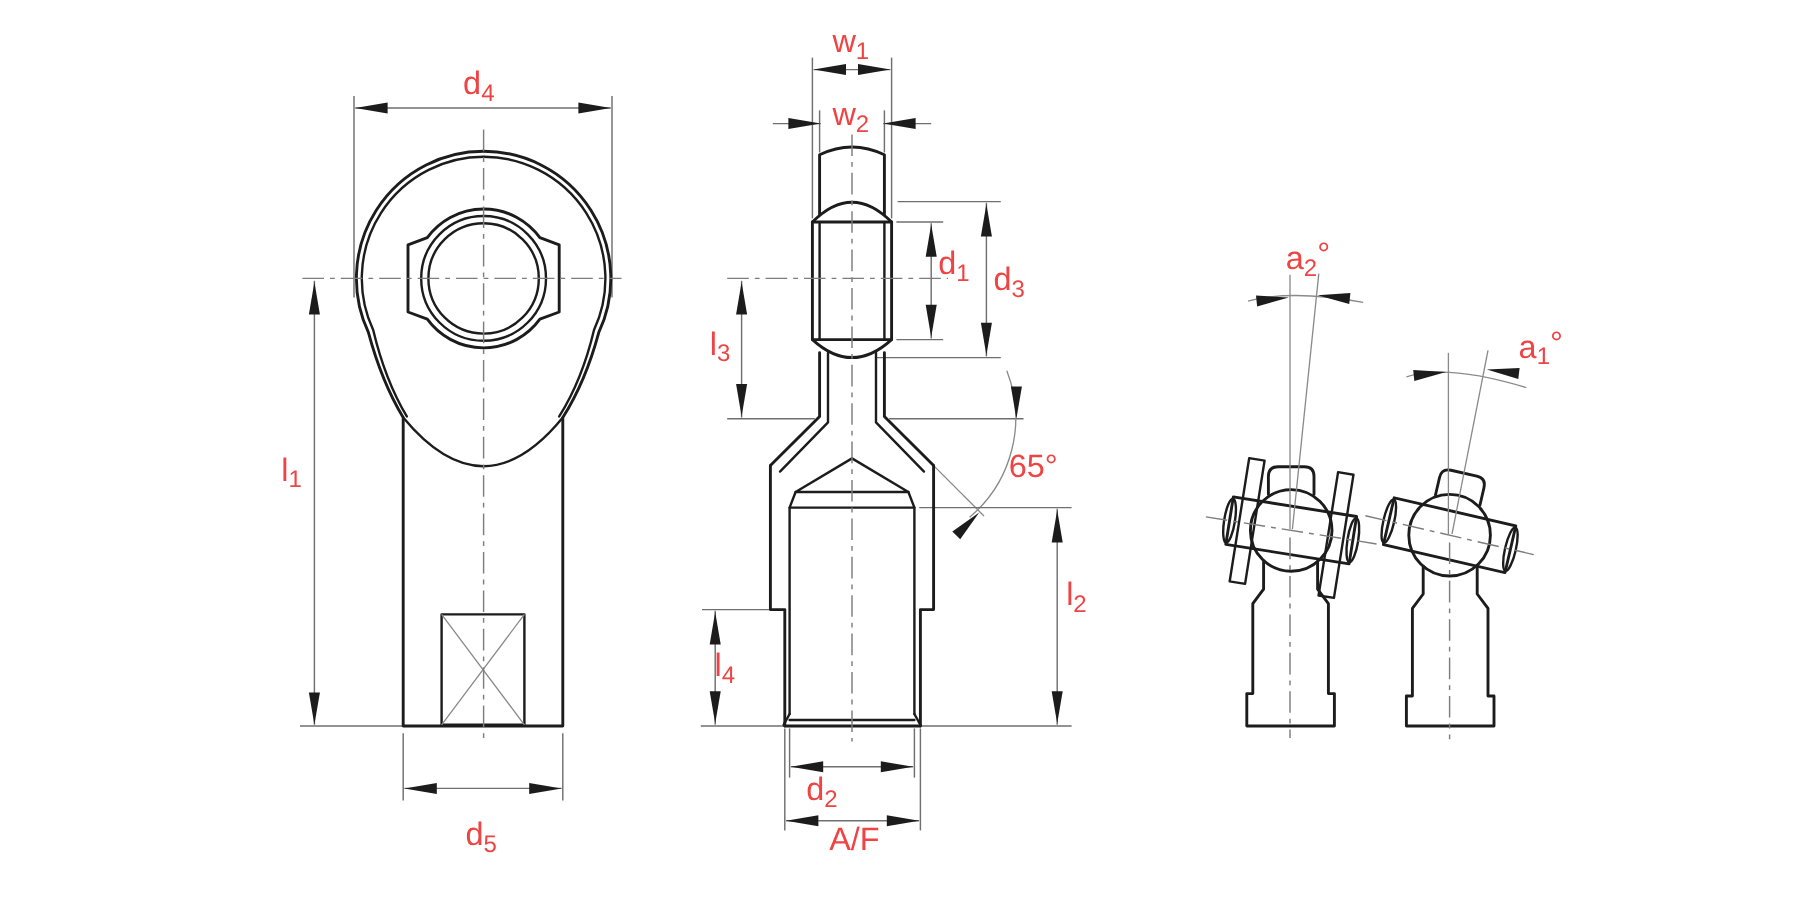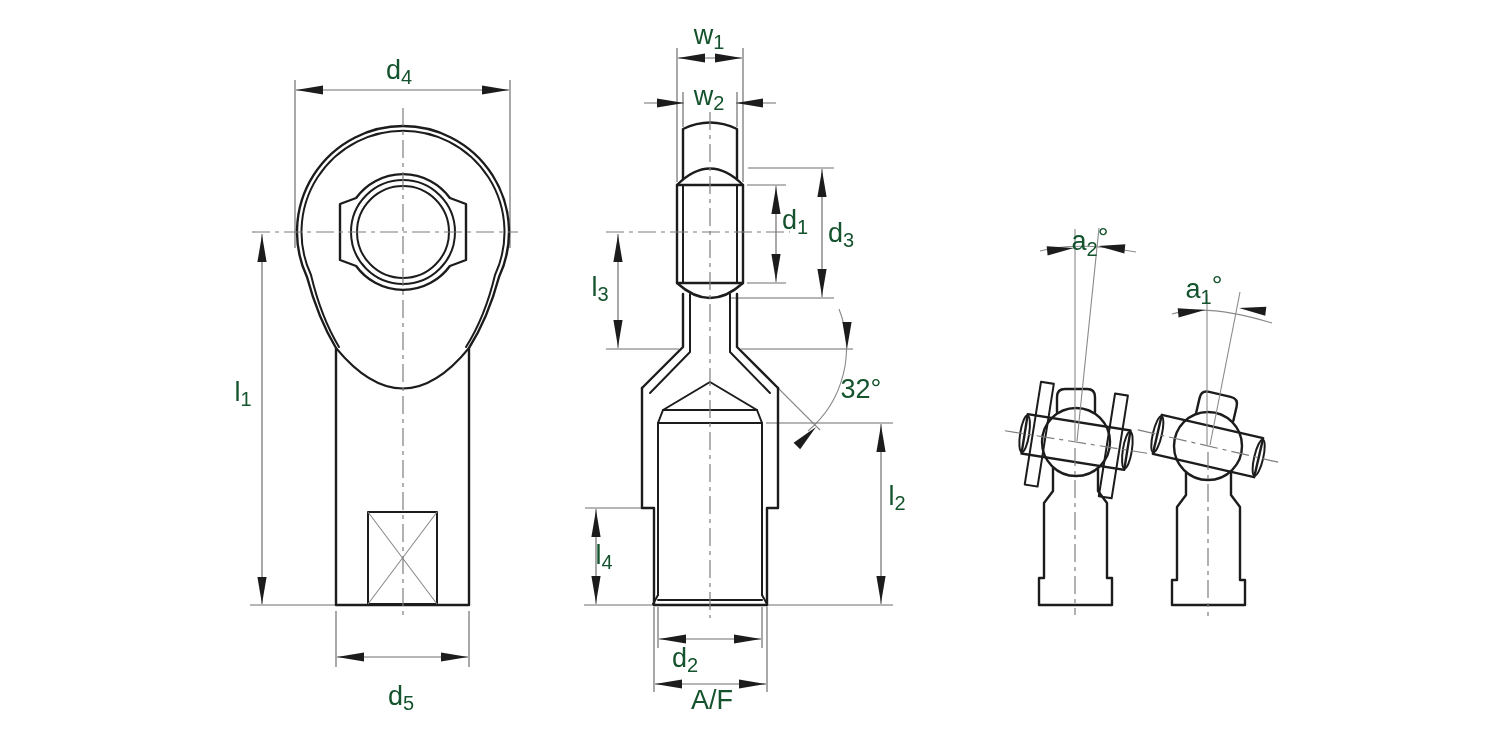--- a/index.html
+++ b/index.html
@@ -3,21 +3,21 @@
 <meta charset="utf-8">
 <style>
   html,body { margin:0; padding:0; background:#ffffff; }
   #stage {
     position:relative; width:1500px; height:750px; background:#ffffff;
     font-family:"Liberation Sans", sans-serif; overflow:hidden;
   }
   #drawing-svg { position:absolute; left:0; top:0; }
   .lbl {
     position:absolute; transform:translate(-50%,-50%);
-    font-size:27px; color:#14532d; white-space:nowrap; line-height:1;
+    font-size:27px; color:#ef4444; white-space:nowrap; line-height:1;
   }
   .lbl sub { font-size:20px; vertical-align:-0.28em; line-height:0; }
   .outline   { stroke:#1c1c1c; stroke-width:2.4; fill:none; stroke-linecap:round; stroke-linejoin:round; }
   .outline2  { stroke:#1c1c1c; stroke-width:2;   fill:none; stroke-linecap:round; stroke-linejoin:round; }
   .whitefill { fill:#ffffff; stroke:none; }
   .dim       { stroke:#6f6f6f; stroke-width:1.2; fill:none; }
   .thin      { stroke:#8a8a8a; stroke-width:1.1; fill:none; }
   .cl        { stroke:#7d7d7d; stroke-width:1.2; fill:none; stroke-dasharray:18 5 4 5; }
   .ah        { fill:#1c1c1c; stroke:none; }
 </style>
@@ -221,20 +221,20 @@
 </svg>
 
   <span class="lbl" style="left:399px;top:70px"><span>d</span><sub>4</sub></span>
   <span class="lbl" style="left:243px;top:392px"><span>l</span><sub>1</sub></span>
   <span class="lbl" style="left:401px;top:696px"><span>d</span><sub>5</sub></span>
   <span class="lbl" style="left:709px;top:35px"><span>w</span><sub>1</sub></span>
   <span class="lbl" style="left:709px;top:96px"><span>w</span><sub>2</sub></span>
   <span class="lbl" style="left:795px;top:220px"><span>d</span><sub>1</sub></span>
   <span class="lbl" style="left:841px;top:233px"><span>d</span><sub>3</sub></span>
   <span class="lbl" style="left:600px;top:287px"><span>l</span><sub>3</sub></span>
-  <span class="lbl" style="left:861px;top:389px"><span>32°</span></span>
+  <span class="lbl" style="left:861px;top:389px"><span>65°</span></span>
   <span class="lbl" style="left:897px;top:496px"><span>l</span><sub>2</sub></span>
   <span class="lbl" style="left:604px;top:555px"><span>l</span><sub>4</sub></span>
   <span class="lbl" style="left:685px;top:658px"><span>d</span><sub>2</sub></span>
   <span class="lbl" style="left:712px;top:700px"><span>A/F</span></span>
-  <span class="lbl" style="left:1090px;top:240px"><span>a</span><sub>2</sub><span style="vertical-align:0.12em">°</span></span>
-  <span class="lbl" style="left:1204px;top:288px"><span>a</span><sub>1</sub><span style="vertical-align:0.12em">°</span></span>
+  <span class="lbl" style="left:1090px;top:214px"><span>a</span><sub>2</sub><span style="vertical-align:0.12em">°</span></span>
+  <span class="lbl" style="left:1284px;top:288px"><span>a</span><sub>1</sub><span style="vertical-align:0.12em">°</span></span>
 </div>
 
 </body></html>

